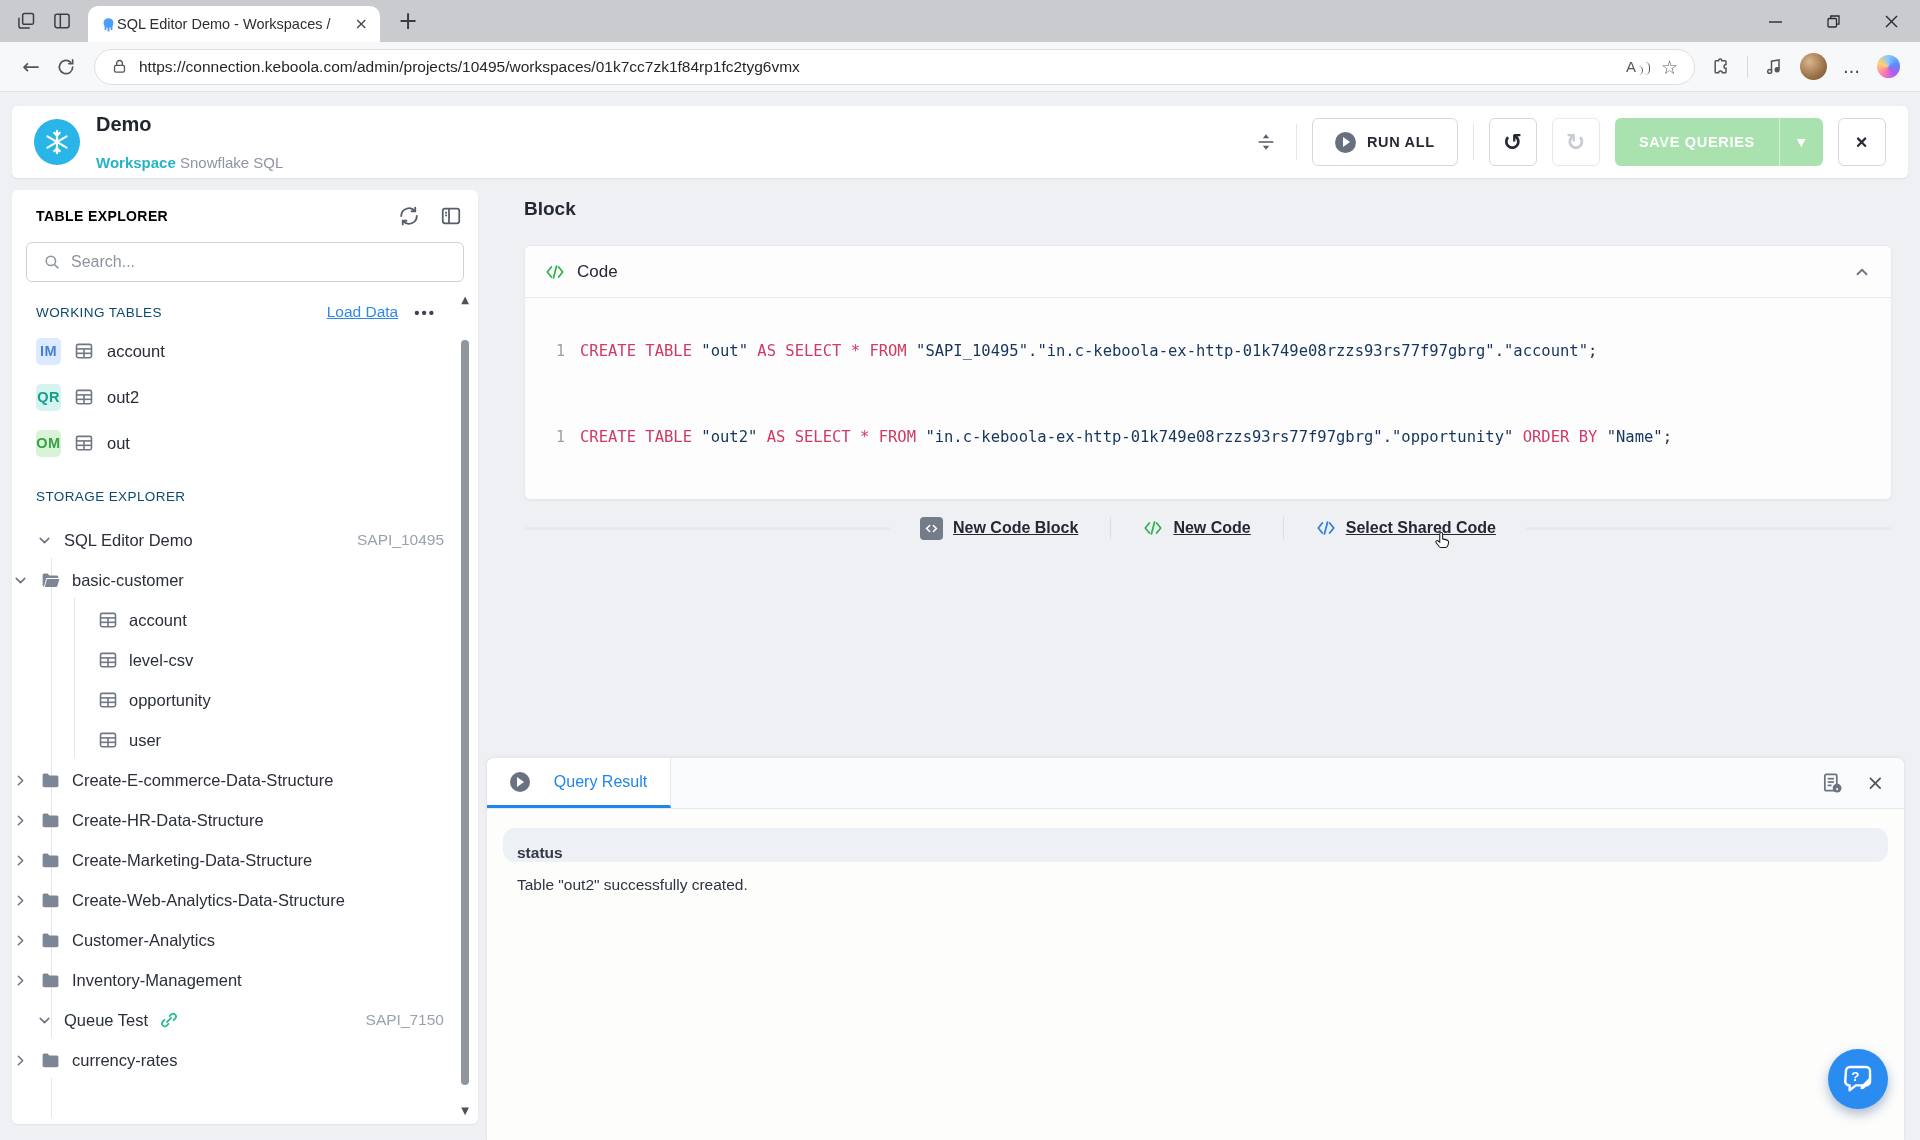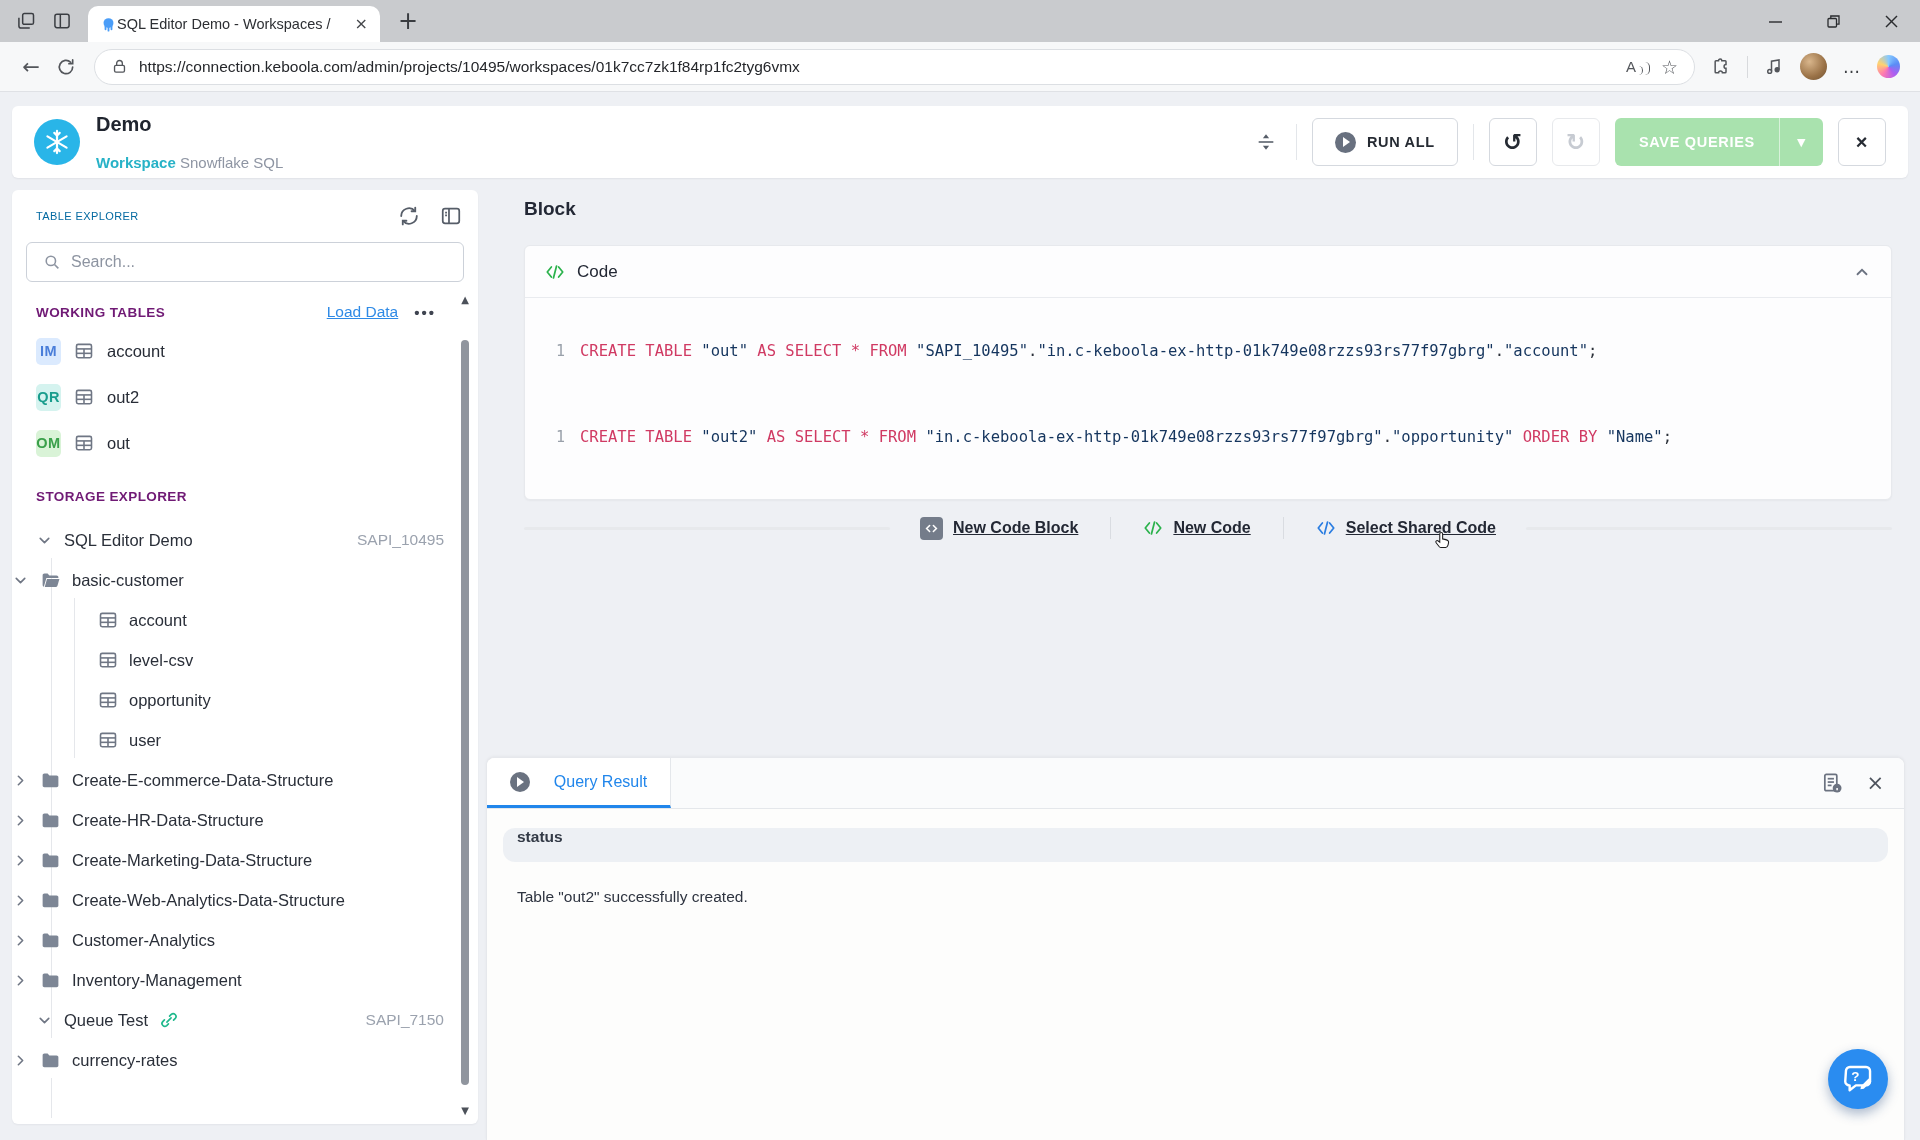--- a/index.html
+++ b/index.html
@@ -56,29 +56,29 @@
   .play-dot::after{content:"";position:absolute;left:8px;top:5.5px;border-left:7px solid #fff;border-top:5px solid transparent;border-bottom:5px solid transparent}
   .icon-btn{width:48px;font-size:23px}
   .redo{color:#c7cbd2;border-color:#e7e9ec}
   .btn-save{background:#a9e2ae;border:none;color:#fff;padding:0}
   .save-main{padding:0 24px;display:flex;align-items:center;height:100%}
   .save-caret{width:44px;height:100%;border-left:1px solid rgba(255,255,255,.55);display:flex;align-items:center;justify-content:center;font-size:11px}
 
   
   .sidebar{position:absolute;left:12px;top:98px;width:466px;height:934px;background:#fff;border-radius:6px;box-shadow:0 1px 2px rgba(15,20,30,.05)}
   .se-top{position:absolute;top:15px;left:24px;right:16px;display:flex;align-items:center}
-  .se-title{font-size:11px;font-weight:400;color:#0369a1;letter-spacing:.4px}
+  .se-title{font-size:14px;font-weight:700;color:#000000;letter-spacing:.4px}
   .se-top-icons{margin-left:auto;display:flex;align-items:center;gap:20px;color:#565d68}
   .se-top-icons span{width:22px;height:22px}
   .se-search{position:absolute;top:52px;left:14px;right:14px;height:40px;border:1px solid #ccd1d9;border-radius:6px;display:flex;align-items:center;padding:0 16px;gap:10px;background:#fff}
   .mag{width:18px;height:18px;color:#8d94a1;flex:none}
   .se-search input{border:none;outline:none;font-size:16px;color:#2a2f39;flex:1;font-family:inherit}
   .se-search input::placeholder{color:#8d94a1}
   .wt-head{position:absolute;top:113px;left:24px;right:42px;display:flex;align-items:center;gap:16px}
-  .sec-label{font-size:13.5px;font-weight:700;color:#701a75;letter-spacing:.4px}
+  .sec-label{font-size:13.5px;font-weight:400;color:#0c4a6e;letter-spacing:.4px}
   .load-data{margin-left:auto;color:#2e8ae6;font-size:15.5px;text-decoration:underline}
   .dots{color:#3f4450;font-weight:700;letter-spacing:2px;font-size:15px}
   .wt-list{position:absolute;top:138px;left:24px;right:42px}
   .wt-row{height:46px;display:flex;align-items:center;gap:13px}
   .wt-badge{width:25px;height:27px;border-radius:5px;display:flex;align-items:center;justify-content:center;font-size:14.5px;font-weight:700;letter-spacing:.5px;flex:none}
   .tone-blue{background:#dbeafe;color:#4a7ed9}
   .tone-teal{background:#d5f3ef;color:#199d8d}
   .tone-green{background:#d9f3d7;color:#3aa04a}
   .tico{width:20px;height:20px;color:#6f7684;flex:none}
   .wt-label{font-size:16.5px;color:#272c36}
@@ -126,21 +126,21 @@
 
   
   .qr-panel{position:absolute;left:0;top:567px;right:0;bottom:0;background:#fdfdfc;border:1px solid #e6e8ec;border-bottom:none;border-radius:8px 8px 0 0;box-shadow:0 -1px 3px rgba(15,20,30,.04)}
   .qr-tabs{height:51px;border-bottom:1px solid #e4e7eb;background:#fafbfc;border-radius:8px 8px 0 0;display:flex;align-items:stretch}
   .qr-tab{width:184px;background:#fff;border-right:1px solid #e4e7eb;border-bottom:3px solid #2186eb;border-radius:8px 0 0 0;display:flex;align-items:center;justify-content:center;gap:24px;color:#2186eb;font-size:16px;font-weight:500}
   .qr-play{width:20px;height:20px;border-radius:50%;background:#6a7280;position:relative;flex:none}
   .qr-play::after{content:"";position:absolute;left:7.5px;top:5px;border-left:7px solid #fff;border-top:5px solid transparent;border-bottom:5px solid transparent}
   .qr-actions{margin-left:auto;display:flex;align-items:center;gap:22px;padding-right:20px}
   .qr-doc{width:23px;height:23px;color:#6b7280}
   .qr-x{font-size:21px;color:#4e545e;line-height:1}
-  .qr-colhead{height:34px;margin:19px 16px 12px;background:#edf0f4;display:flex;align-items:flex-start;padding:0 14px;font-size:15.5px;font-weight:700;color:#333a46;border-radius:12px}
+  .qr-colhead{height:34px;margin:19px 16px 0;background:#edf0f4;display:flex;align-items:flex-end;padding:0 14px;font-size:15.5px;font-weight:700;color:#333a46;border-radius:12px}
   .qr-msg{padding:14px 0 0 30px;font-size:15.5px;color:#2e3440}
 
   .chat-fab{position:absolute;right:32px;bottom:31px;width:60px;height:60px;border-radius:50%;background:#2a8cf0;border:none;box-shadow:0 5px 12px rgba(20,60,120,.35);display:flex;align-items:center;justify-content:center}
   .chat-fab svg{width:34px;height:34px}
 </style>
 </head>
 <body>
 
 <div class="screen">
 

